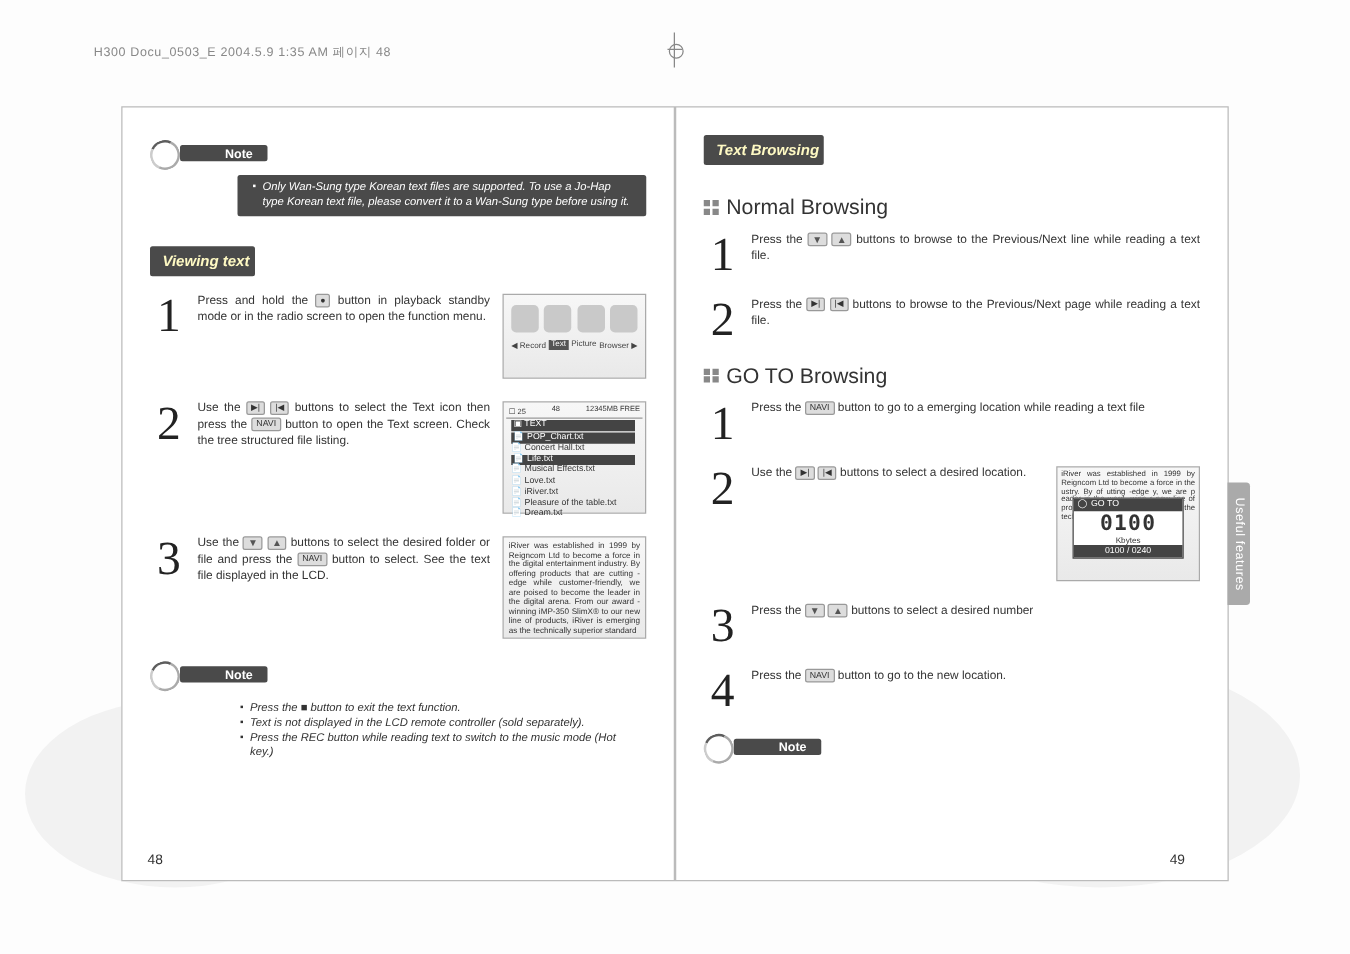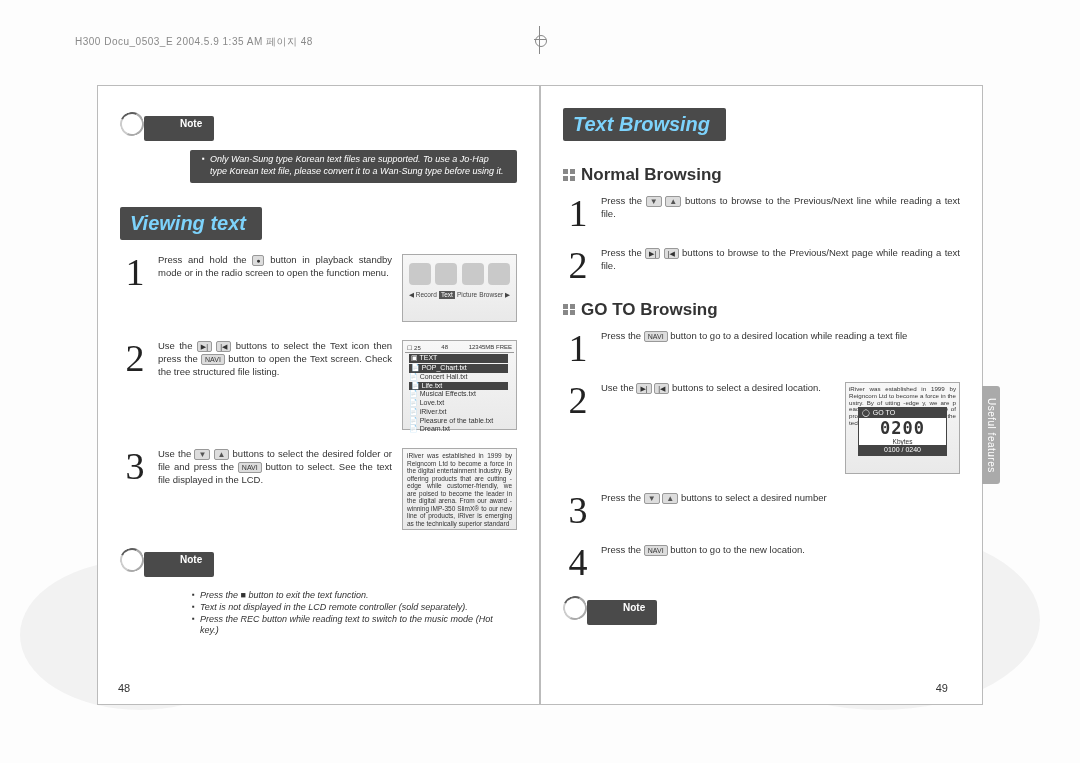--- a/index.html
+++ b/index.html
@@ -61,21 +61,21 @@
   border-radius: 50%;
   border-top-color: #5d5d5d;
   border-left-color: #ccc;
   transform: rotate(-20deg);
 }
 .note-title-bar {
   background: #4a4a4a;
   color: #fff;
   font-size: 10px;
   font-weight: bold;
-  padding: 2px 6px 12px 36px;
+  padding: 2px 6px 0 36px;
   display: inline-block;
   border-radius: 2px;
   min-width: 28px;
   margin-left: 24px;
   margin-top: 4px;
 }
 .note-content {
   background: #4a4a4a;
   color: #fff;
   font-size: 9px;
@@ -94,31 +94,31 @@
   content: "▪";
   position: absolute;
   left: -2px;
   font-size: 8px;
 }
 
 
 .section-tag {
   display: inline-block;
   background: #4a4a4a;
-  color: #7dd3fc;
+  color: #fef9c3;
   font-weight: bold;
   font-style: italic;
-  font-size: 20px;
-  padding: 5px 16px 5px 10px;
+  font-size: 12px;
+  padding: 5px 4px 5px 10px;
   border-radius: 2px;
   margin: 10px 0 14px 0;
 }
 .sub-heading {
   font-size: 17px;
-  font-weight: bold;
+  font-weight: normal;
   margin: 10px 0 10px 0;
   display: flex;
   align-items: center;
   gap: 6px;
 }
 .sub-heading .dots {
   display: inline-grid;
   grid-template-columns: 1fr 1fr;
   gap: 1.5px;
   width: 12px; height: 12px;
@@ -403,37 +403,37 @@
             <span></span>
             <span></span>
           </span>
         <span>GO TO Browsing</span>
       </div>
 
       <div class="steps">
         <div class="step-row">
           <div class="step-num">1</div>
           <div class="step-text">
-            <span>Press the </span><span class="btn-icon">NAVI</span><span> button to go to a desired location while reading a text file</span>
+            <span>Press the </span><span class="btn-icon">NAVI</span><span> button to go to a emerging location while reading a text file</span>
           </div>
         </div>
 
         <div class="step-row">
           <div class="step-num">2</div>
           <div class="step-text">
             <span>Use the </span><span class="btn-icon">▶|</span> <span class="btn-icon">|◀</span><span> buttons to select a desired location.</span>
           </div>
           <div class="step-image goto-img">
             <span>iRiver was established in 1999 by Reigncom Ltd to become a force in the                               ustry. By of                              utting -edge                              y, we are p                              eader in the                              ward -winn                              r new line of products, iRiver is emerging as the technically superior standard</span>
             <div class="goto-popup">
               <div class="bar">
                   <span>◯</span>
                   <span>GO TO</span>
                 </div>
-              <div class="bignum">0200</div>
+              <div class="bignum">0100</div>
               <div class="kb">Kbytes</div>
               <div class="ratio">0100 / 0240</div>
             </div>
           </div>
         </div>
 
         <div class="step-row">
           <div class="step-num">3</div>
           <div class="step-text">
             <span>Press the </span><span class="btn-icon arr">▼</span> <span class="btn-icon arr">▲</span><span> buttons to select a desired number</span>

